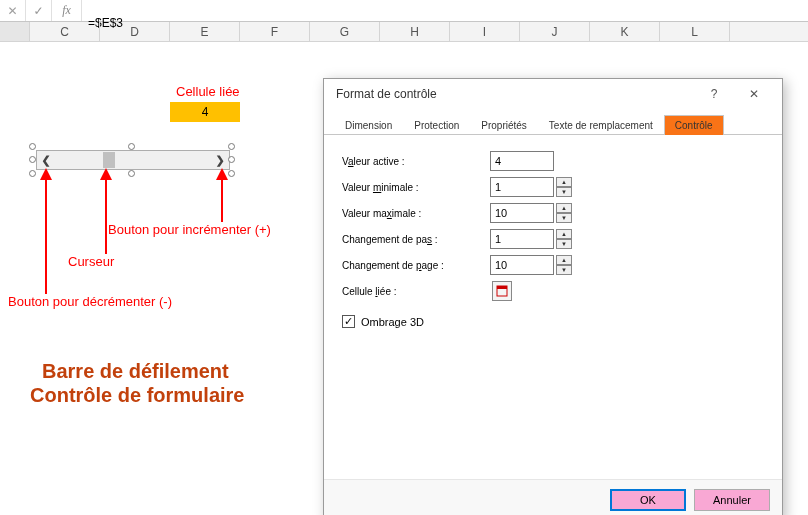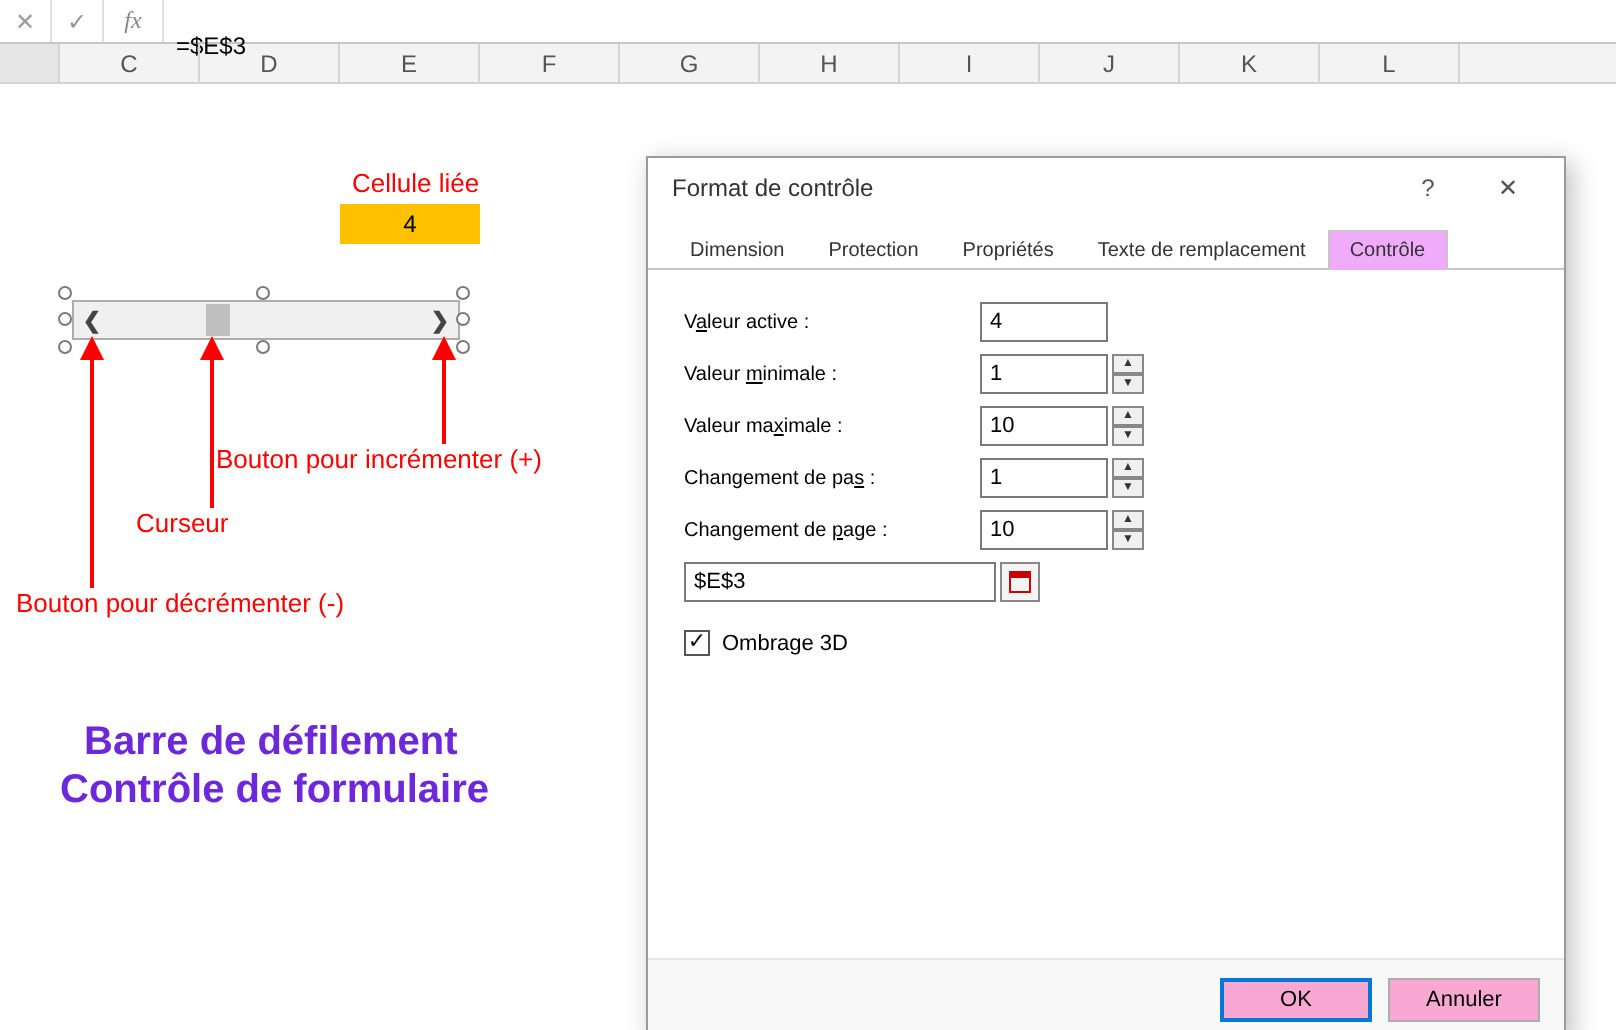--- a/index.html
+++ b/index.html
@@ -91,21 +91,21 @@
     font-weight: 400;
   }
   .red-label {
     position: absolute;
     color: #ff0000;
     font-size: 13px;
     white-space: nowrap;
   }
   .red-big {
     position: absolute;
-    color: #6d28d9;
+    color: #c2410c;
     font-size: 20px;
     font-weight: bold;
     white-space: nowrap;
   }
   
   .scroll-ctrl {
     position: absolute;
     left: 36px;
     top: 108px;
     width: 194px;
@@ -190,21 +190,21 @@
     padding: 4px 10px;
     font-size: 10px;
     color: #333;
     border: 1px solid transparent;
     border-bottom: none;
     margin-bottom: -1px;
     background: transparent;
   }
   .dlg-tab.active {
     border-color: #c6c6c6;
-    background: #f0abfc;
+    background: #f97316;
   }
   .dlg-body {
     flex: 1;
     padding: 14px 18px;
   }
   .form-row {
     display: flex;
     align-items: center;
     height: 24px;
     margin-bottom: 2px;
@@ -426,21 +426,21 @@
         <div class="spin-wrap">
           <input class="txt" value="10" style="">
           <div class="spin">
               <div>▲</div>
               <div>▼</div>
             </div>
         </div>
       </div>
 
       <div class="form-row">
-        <input class="ref-input" value="$E$3" style="">
+        <label><span>Cellule </span><span class="u">l</span><span>iée :</span></label>
         <div class="ref-btn">
           <svg width="12" height="12">
             <rect x="1" y="1" width="10" height="10" fill="none" stroke="#c00" stroke-width="1"></rect>
             <rect x="1" y="1" width="10" height="3" fill="#c00"></rect>
           </svg>
         </div>
       </div>
 
       <div class="chk-row">
         <div class="chk">✓</div>

